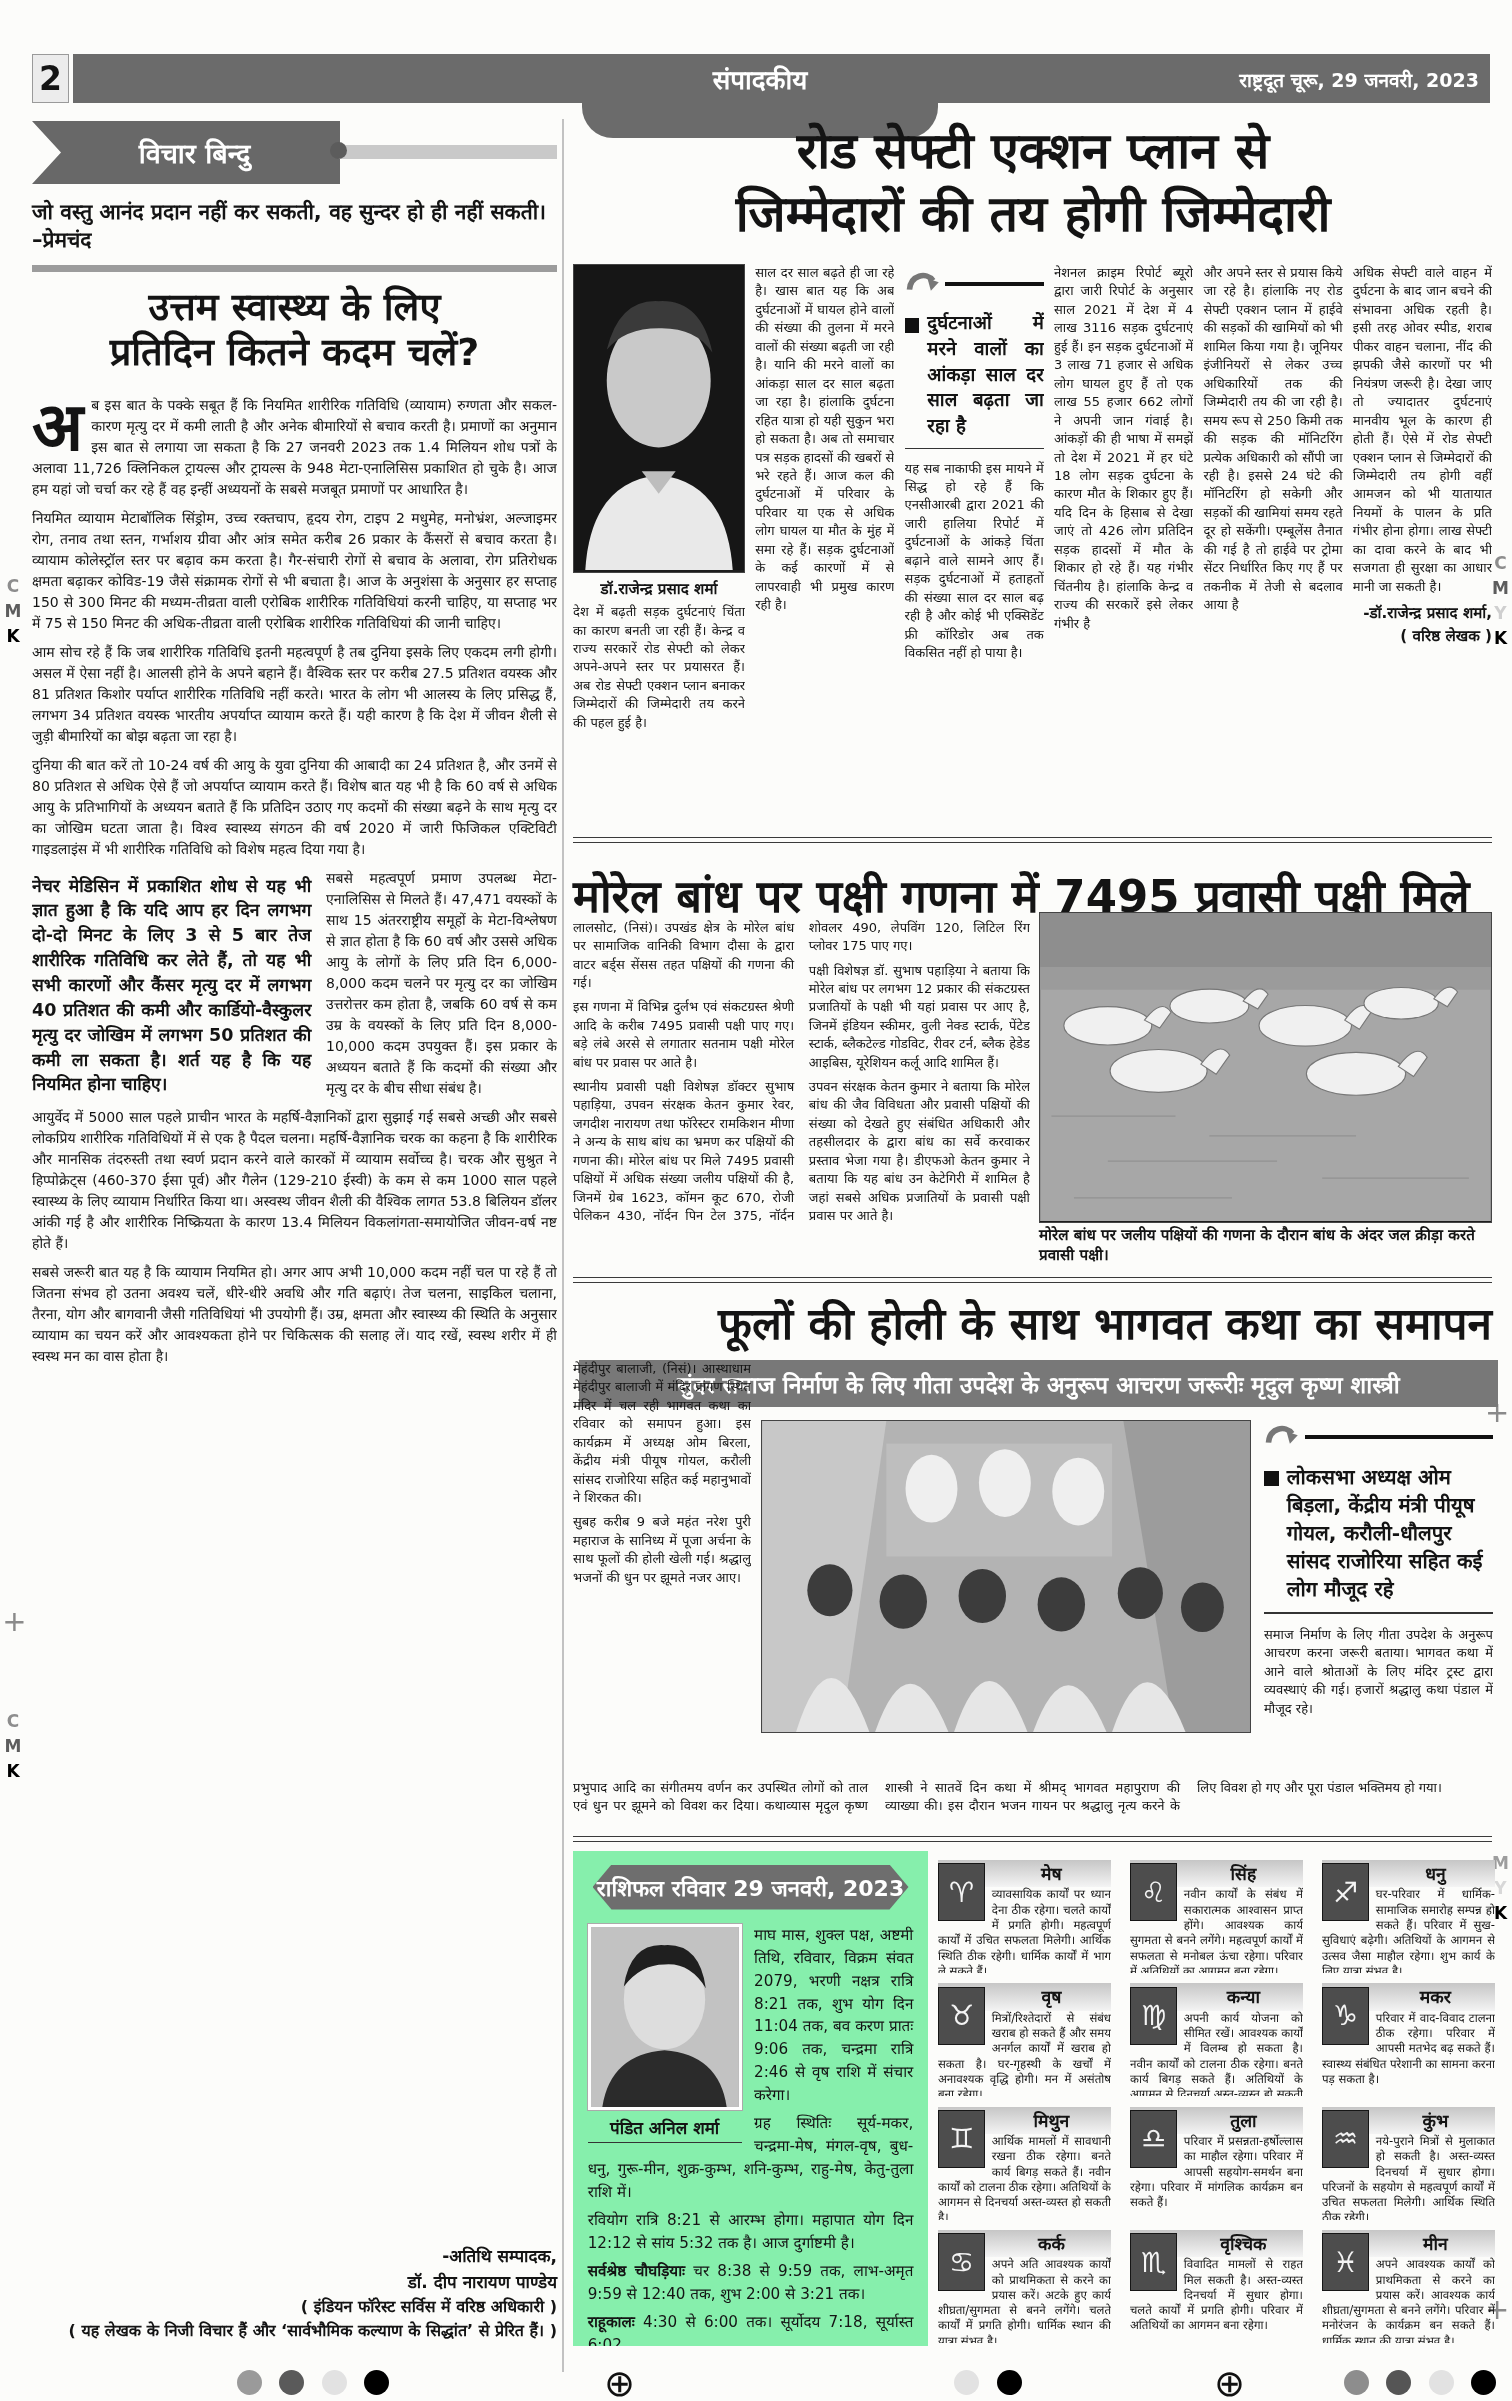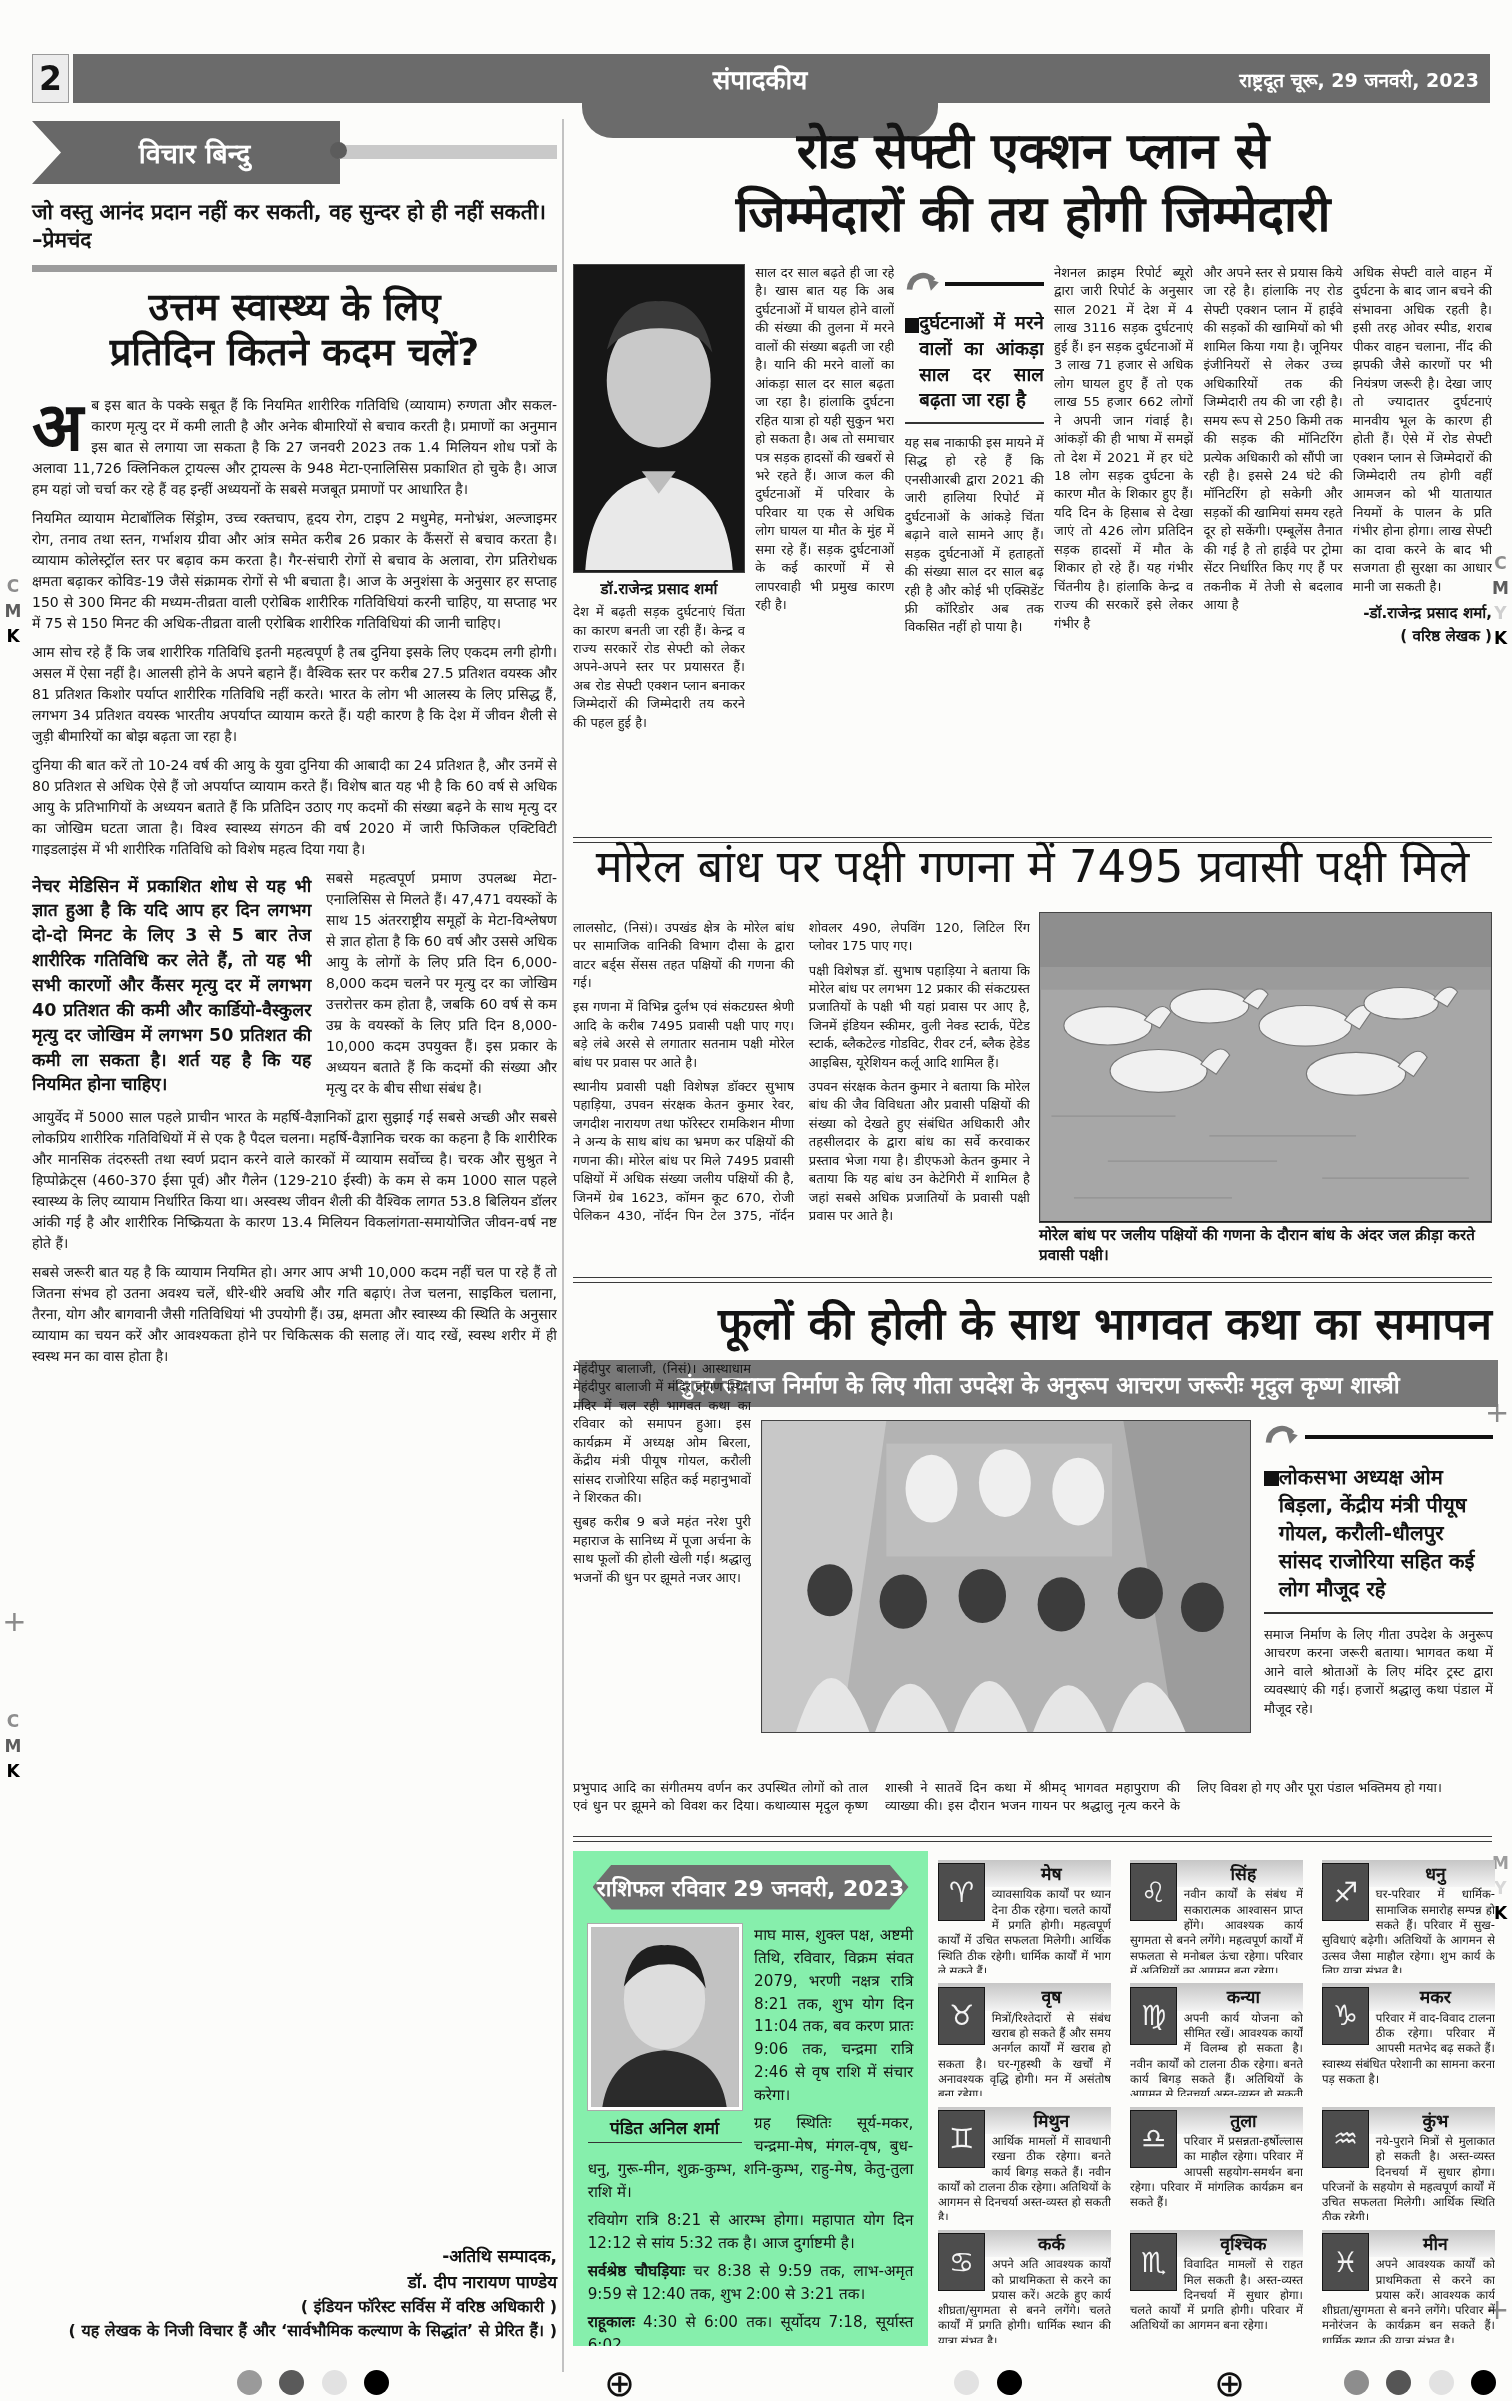--- a/index.html
+++ b/index.html
@@ -46,28 +46,28 @@
   
   .r-head { left:573px; top:120px; width:920px; font-size:50px; font-weight:bold; line-height:1.25; text-align:center; }
   .r-row { left:573px; top:264px; width:919px; height:570px; display:flex; gap:10.2px; overflow:hidden; }
   .r-photocol { width:172px; flex:none; }
   .photo-frame { border:1.1px solid #444; background:#1d1d1d; }
   .r-caption { text-align:center; font-weight:bold; font-size:15.2px; padding:4.5px 0 5.6px; }
   .r-col { flex:1; font-size:13px; line-height:1.42; text-align:justify; overflow:hidden; }
   .pqbox { margin:3.4px 0 10.2px; }
   .pq-toprow { display:flex; align-items:center; gap:4.5px; }
   .pq-bar { flex:1; height:4px; background:#111; }
-  .pq-quote { display:flex; font-size:18.6px; font-weight:bold; line-height:1.38; padding:9px 0; }
+  .pq-quote { display:flex; gap:8px; font-size:18.6px; font-weight:bold; line-height:1.38; padding:9px 0; }
   .pq-bullet { width:14.7px; height:14.7px; background:#111; flex:none; margin-top:8px; }
   .pq-bot { height:1.7px; background:#333; }
   .r-sig { text-align:right; font-weight:bold; font-size:15.2px; line-height:1.5; padding-top:5.6px; }
 
   
   .bird-rule { left:573px; top:837px; width:919px; }
-  .bird-head { left:573px; top:834px; width:919px; font-size:45px; font-weight:normal; text-align:center; }
+  .bird-head { left:573px; top:864px; width:919px; font-size:45px; font-weight:bold; }
   .bird-body { left:573px; top:919px; width:457px; height:364px; column-count:2; column-gap:14.7px;
                font-size:13px; line-height:1.42; text-align:justify; overflow:hidden; }
   .bird-body p { margin-bottom:5.6px; }
   .bird-photo { left:1039px; top:912px; width:453px; height:311px; }
   .bird-cap { left:1039px; top:1226px; width:453px; font-size:15.2px; font-weight:bold; line-height:1.3; }
 
   
   .bh-rule { left:573px; top:1277px; width:919px; }
   .bh-head { left:573px; top:1292px; width:919px; font-size:44px; font-weight:bold; text-align:right; }
   .bh-sub { left:573px; top:1360px; width:919px; height:47px; background:#787878; color:#fff;

